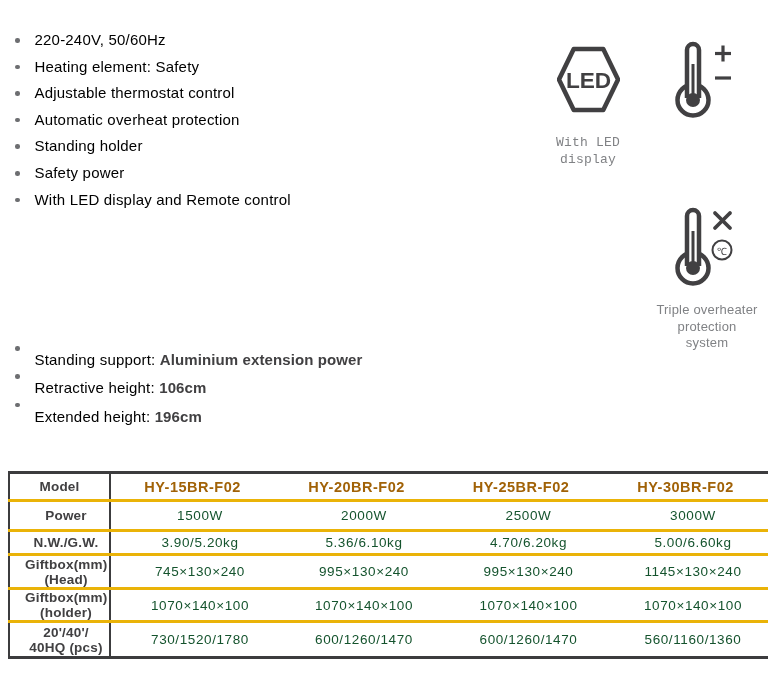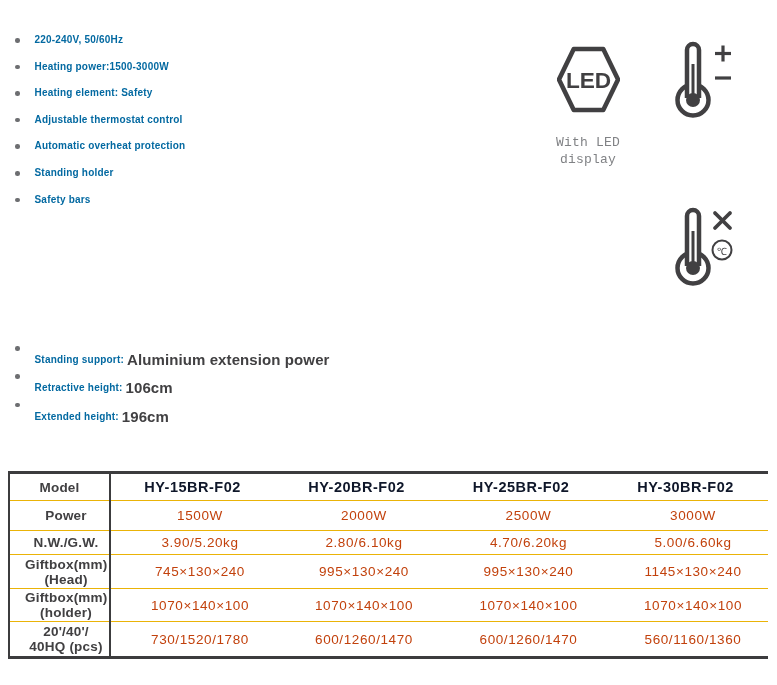--- a/index.html
+++ b/index.html
@@ -21,23 +21,22 @@
   .spec-list li{
     display:flex;align-items:flex-start;
     height:28.4px;line-height:28.4px;
   }
   .dot{
     width:4.5px;height:4.5px;border-radius:50%;
     background:#6d6e71;flex:0 0 auto;
     margin-right:15px;margin-left:2px;
   }
   .feat-text,.spec-label{
-    font-size:10px;color:#0369a1;letter-spacing:0.2px;
+    font-size:15px;color:#000000;letter-spacing:0.2px;
     white-space:pre;
-    font-weight:bold;
   }
   .spec-value{
     font-size:15px;color:#414042;font-weight:700;letter-spacing:0.1px;
     white-space:pre;
   }
   
   .abs{position:absolute;}
   .icon-caption{
     position:absolute;text-align:center;
     font-size:13px;line-height:16.5px;color:#808285;
@@ -54,67 +53,67 @@
     border-right:none;
   }
   .spec-table th{
     border-right:2px solid #3c3c3e;
     font-weight:700;font-size:13.5px;color:#414042;
     letter-spacing:0.2px;line-height:15px;
     white-space:pre-line;text-align:center;padding:0 2px;margin-top:13px;
   }
   .spec-table td{
     text-align:center;padding:0;
-    font-size:13.5px;color:#c2410c;letter-spacing:0.6px;
+    font-size:13.5px;color:#14532d;letter-spacing:0.6px;
   }
   .spec-table tr + tr th,
-  .spec-table tr + tr td{border-top:1px solid #eab308;padding-left:15px;}
+  .spec-table tr + tr td{border-top:3px solid #eab308;padding-left:15px;}
   .spec-table td.model-cell{
-    font-weight:700;font-size:14.5px;color:#0f172a;letter-spacing:0.5px;
+    font-weight:700;font-size:14.5px;color:#a16207;letter-spacing:0.5px;
   }
   tr.r-model{height:28px;}
   tr.r-power{height:30px;}
   tr.r-nw{height:24px;}
   tr.r-gifthead{height:34px;}
   tr.r-giftholder{height:33px;}
   tr.r-container{height:36px;}
 </style>
 </head>
 <body>
 
 <div class="page">
 
   <ul class="plain feature-list">
     <li>
         <span class="dot"></span>
         <span class="feat-text">220-240V, 50/60Hz</span>
       </li>
     <li>
         <span class="dot"></span>
-        <span class="feat-text">Heating power:1500-3000W</span>
-      </li>
-    <li>
-        <span class="dot"></span>
         <span class="feat-text">Heating element: Safety</span>
       </li>
     <li>
         <span class="dot"></span>
         <span class="feat-text">Adjustable thermostat control</span>
       </li>
     <li>
         <span class="dot"></span>
         <span class="feat-text">Automatic overheat protection</span>
       </li>
     <li>
         <span class="dot"></span>
         <span class="feat-text">Standing holder</span>
       </li>
     <li>
         <span class="dot"></span>
-        <span class="feat-text">Safety bars</span>
+        <span class="feat-text">Safety power</span>
+      </li>
+    <li>
+        <span class="dot"></span>
+        <span class="feat-text">With LED display and Remote control</span>
       </li>
   </ul>
 
   <svg class="abs" style="left:557px;top:43px;" width="63" height="73" viewBox="0 0 64 74">
     <polygon class="stroke" points="2,37 17,6 47,6 62,37 47,68 17,68" stroke-width="4.6" stroke-linejoin="round"></polygon>
     <text x="32" y="38.5" text-anchor="middle" dominant-baseline="central" font-family="Liberation Sans, sans-serif" font-size="23" font-weight="bold" fill="#414042">LED</text>
   </svg>
   <div class="icon-caption" style="left:528px;top:135px;width:120px;font-family:Liberation Mono, monospace;">With LED
 display</div>
 
@@ -131,20 +130,23 @@
   <svg class="abs" style="left:672px;top:204px;" width="66" height="86" viewBox="0 0 66 86">
     <circle class="stroke" cx="21" cy="64" r="15.5" stroke-width="4.5"></circle>
     <path d="M 15,62 L 15,12 A 6,6 0 0 1 27,12 L 27,62" fill="#ffffff" stroke="#414042" stroke-width="4.5" stroke-linejoin="round"></path>
     <line x1="21" y1="27" x2="21" y2="58" stroke="#414042" stroke-width="3"></line>
     <circle cx="21" cy="64" r="7" fill="#414042"></circle>
     <line x1="43" y1="9" x2="58" y2="24" stroke="#414042" stroke-width="3.8" stroke-linecap="round"></line>
     <line x1="58" y1="9" x2="43" y2="24" stroke="#414042" stroke-width="3.8" stroke-linecap="round"></line>
     <circle class="stroke" cx="50" cy="46" r="9.5" stroke-width="2"></circle>
     <text x="50" y="47" text-anchor="middle" dominant-baseline="central" font-family="Liberation Sans, sans-serif" font-size="10" fill="#414042">℃</text>
   </svg>
+  <div class="icon-caption" style="left:637px;top:302px;width:140px;">Triple overheater
+protection
+system</div>
 
   <ul class="plain spec-list">
     <li>
       <span class="dot"></span>
       <span class="spec-label">Standing support: </span>
       <span class="spec-value">Aluminium extension power</span>
     </li>
     <li>
       <span class="dot"></span>
       <span class="spec-label">Retractive height: </span>
@@ -176,21 +178,21 @@
     <tr class="r-power">
       <th>Power</th>
       <td>1500W</td>
       <td>2000W</td>
       <td>2500W</td>
       <td>3000W</td>
     </tr>
     <tr class="r-nw">
       <th>N.W./G.W.</th>
       <td>3.90/5.20kg</td>
-      <td>2.80/6.10kg</td>
+      <td>5.36/6.10kg</td>
       <td>4.70/6.20kg</td>
       <td>5.00/6.60kg</td>
     </tr>
     <tr class="r-gifthead">
       <th>Giftbox(mm)
 (Head)</th>
       <td>745×130×240</td>
       <td>995×130×240</td>
       <td>995×130×240</td>
       <td>1145×130×240</td>

